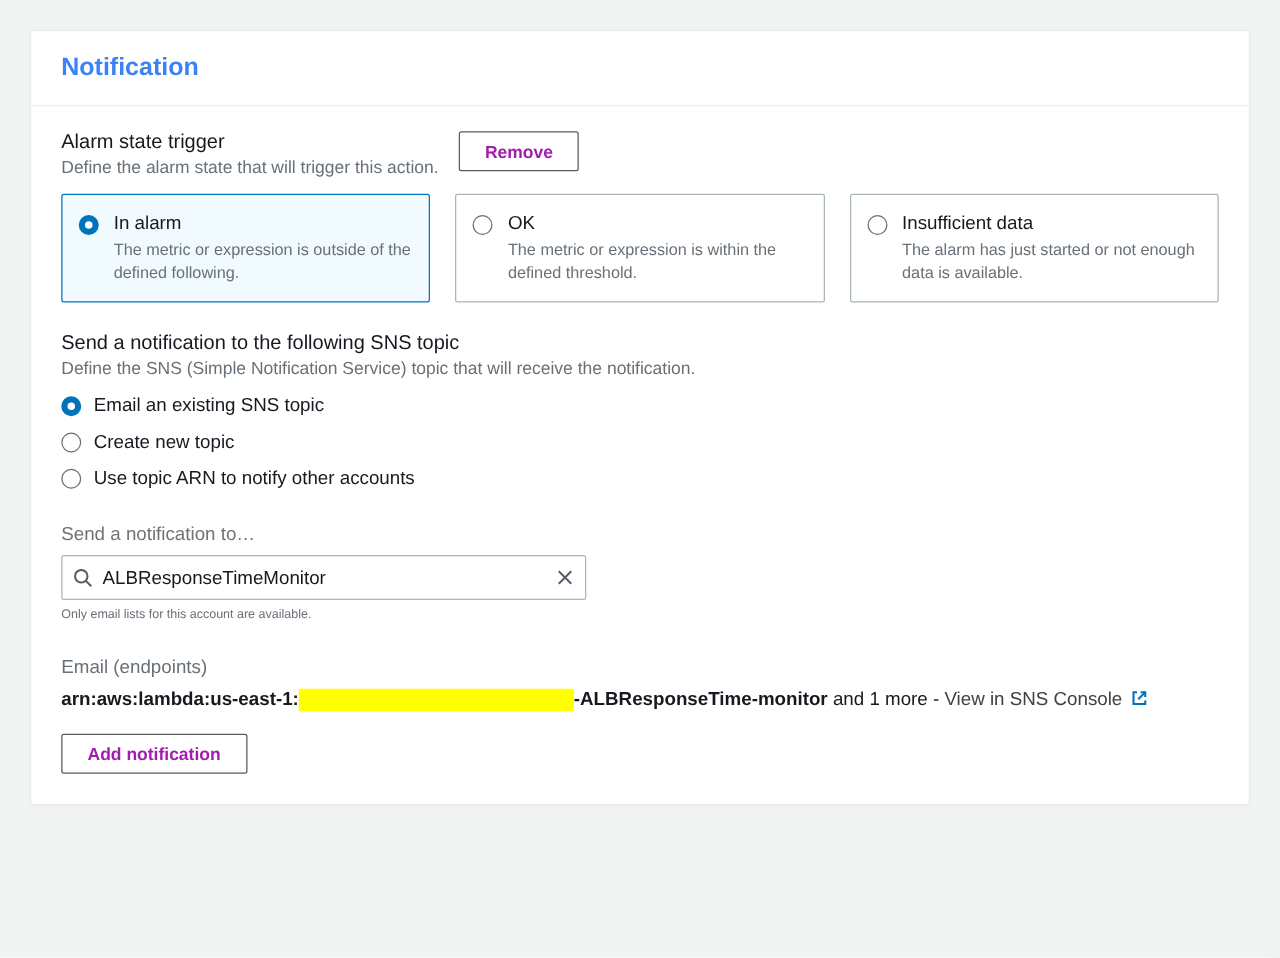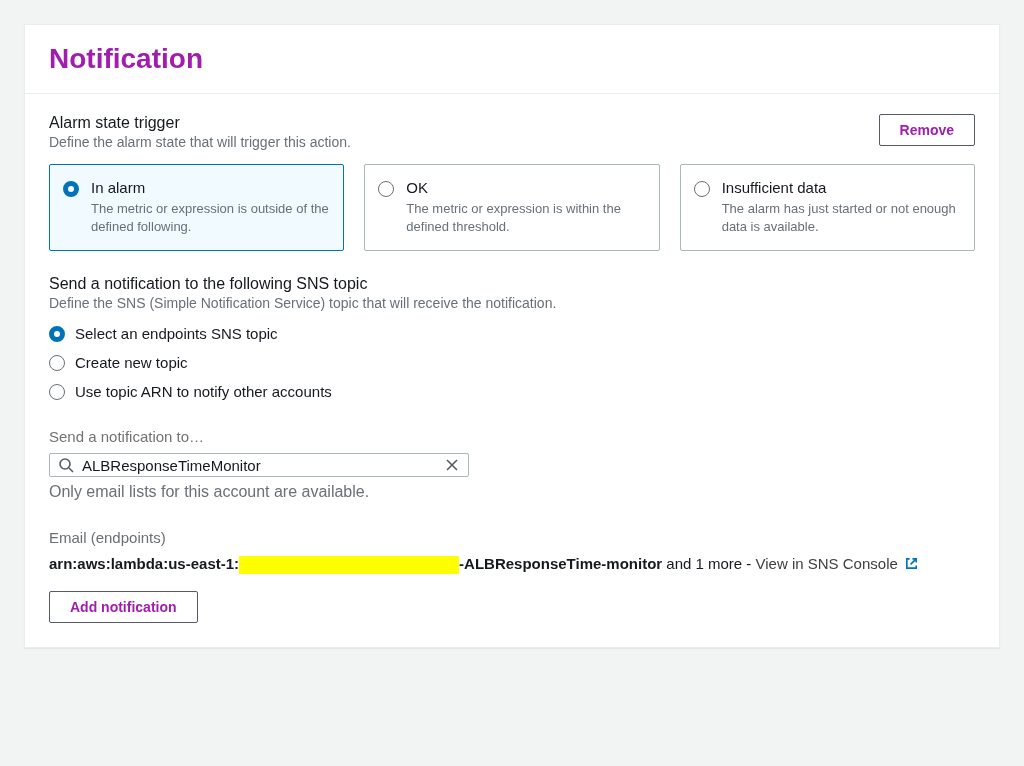--- a/index.html
+++ b/index.html
@@ -13,30 +13,29 @@
     .panel {
       background: #fff;
       border: 1px solid #eaeded;
       box-shadow: 0 1px 1px rgba(0,0,0,0.05);
     }
     .panel-header {
       padding: 18px 24px;
       border-bottom: 1px solid #eaeded;
     }
     .panel-header h1 {
-      font-size: 28px;
+      font-size: 20px;
       font-weight: 700;
-      color: #a21caf;
+      color: #3b82f6;
     }
     .panel-body {
       padding: 20px 24px 24px;
     }
     .row-top {
       display: flex;
-      justify-content: space-between;
       align-items: flex-start;
       gap: 16px;
     }
     .section-title {
       font-size: 16px;
       font-weight: 400;
       color: #16191f;
       margin-bottom: 2px;
     }
     .section-desc {
@@ -128,41 +127,41 @@
       font-size: 15px;
       color: #737373;
       margin-bottom: 8px;
     }
     .search-wrap {
       display: flex;
       align-items: center;
       border: 1px solid #aab7b8;
       border-radius: 2px;
       width: 420px;
-      height: 24px;
+      height: 36px;
       padding: 0 8px;
       gap: 8px;
     }
     .search-wrap input {
       flex: 1;
       border: none;
       outline: none;
       font-size: 15px;
       color: #16191f;
       background: transparent;
     }
     .icon-search, .icon-clear {
       width: 16px;
       height: 16px;
       flex-shrink: 0;
       color: #545b64;
     }
     .icon-clear { cursor: pointer; }
     .hint {
-      font-size: 16px;
+      font-size: 10px;
       color: #687078;
       margin-top: 6px;
     }
     .email-block {
       margin-top: 28px;
     }
     .email-label {
       font-size: 15px;
       color: #687078;
       margin-bottom: 4px;
@@ -235,21 +234,21 @@
         </div>
       </div>
     </div>
 
     <div class="section-title">Send a notification to the following SNS topic</div>
     <div class="section-desc" style="margin-bottom:8px;">Define the SNS (Simple Notification Service) topic that will receive the notification.</div>
 
     <div class="radio-list">
       <div class="radio-item">
         <div class="radio-circle checked"></div>
-        <div class="radio-label">Select an endpoints SNS topic</div>
+        <div class="radio-label">Email an existing SNS topic</div>
       </div>
       <div class="radio-item">
         <div class="radio-circle"></div>
         <div class="radio-label">Create new topic</div>
       </div>
       <div class="radio-item">
         <div class="radio-circle"></div>
         <div class="radio-label">Use topic ARN to notify other accounts</div>
       </div>
     </div>

